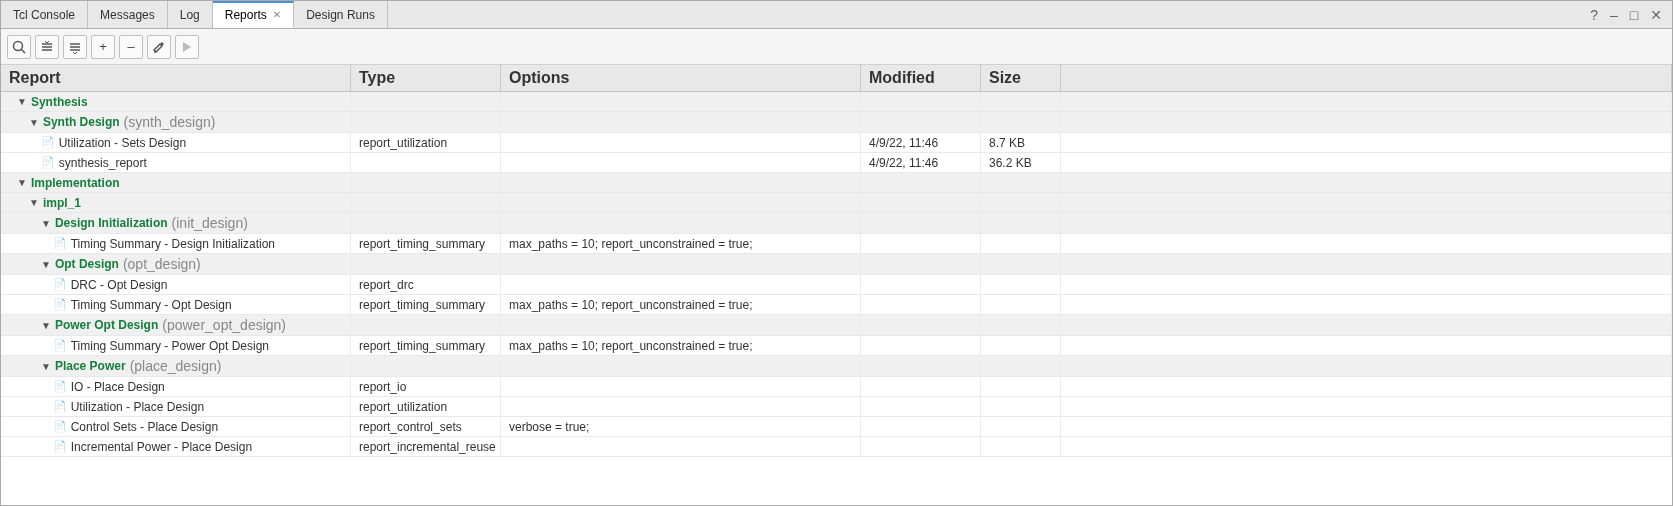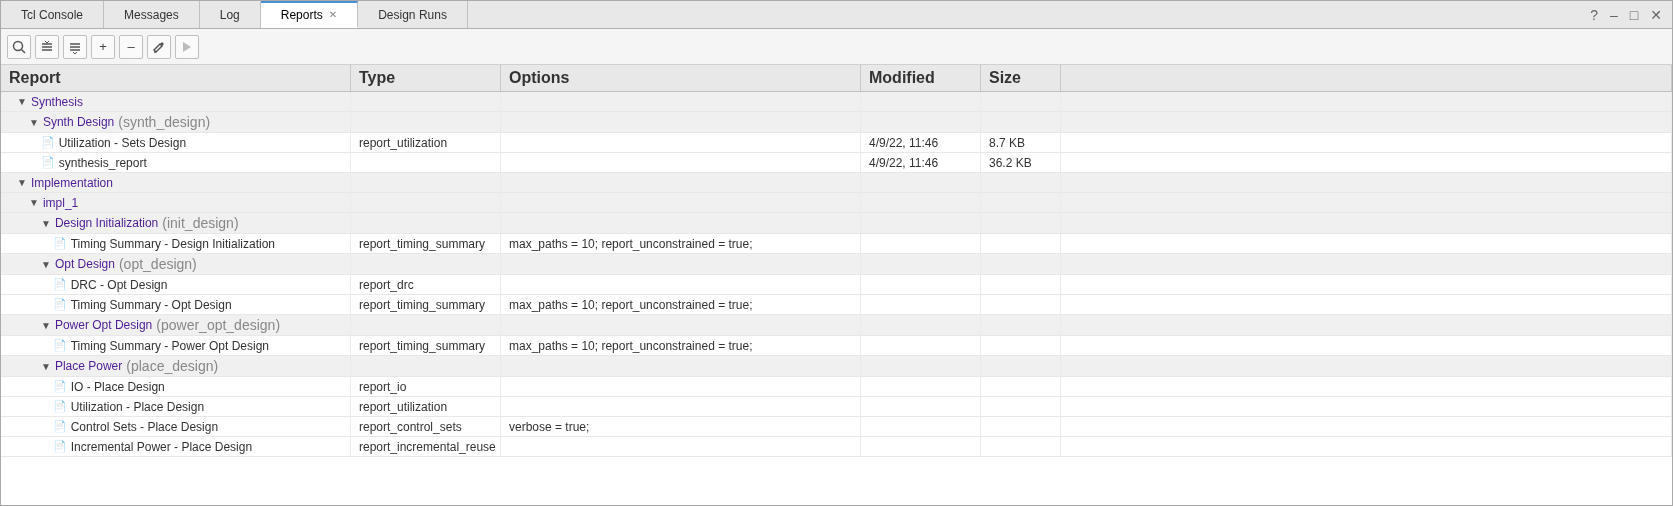--- a/index.html
+++ b/index.html
@@ -6,21 +6,21 @@
     body { font-family: Arial, sans-serif; font-size: 12px; background: #f0f0f0; overflow: hidden; }
 
     .window { width: 1673px; height: 506px; display: flex; flex-direction: column; background: #f5f5f5; border: 1px solid #aaa; }
 
     
     .tab-bar {
       display: flex; align-items: stretch; background: #e8e8e8;
       border-bottom: 1px solid #b0b0b0; height: 28px; user-select: none;
     }
     .tab {
-      display: flex; align-items: center; padding: 0 20px; cursor: pointer;
+      display: flex; align-items: center; padding: 0 12px; cursor: pointer;
       border-right: 1px solid #c0c0c0; font-size: 12px; color: #333;
       white-space: nowrap; height: 100%;
     }
     .tab.active {
       background: #fff; border-bottom: 2px solid #fff; color: #000;
       font-weight: normal; border-top: 2px solid #4a90d9; justify-content: flex-end;
     }
     .tab .tab-close {
       margin-left: 6px; font-size: 10px; color: #888; cursor: pointer;
     }
@@ -78,21 +78,21 @@
     .indent-1 { padding-left: 16px; }
     .indent-2 { padding-left: 28px; }
     .indent-3 { padding-left: 40px; }
     .indent-4 { padding-left: 52px; }
 
     .expand-icon { margin-right: 4px; font-size: 10px; cursor: pointer; color: #555; }
     .file-icon { margin-right: 4px; font-size: 11px; }
     .file-icon.blue { color: #1a6fbd; }
     .file-icon.gray { color: #888; }
 
-    .group-label { font-weight: normal; color: #4c1d95; }
+    .group-label { font-weight: bold; color: #15803d; }
     .sub-label { color: #888; font-size: 14px; margin-left: 4px; }
 
     
     .table-container::-webkit-scrollbar { width: 14px; }
     .table-container::-webkit-scrollbar-track { background: #f0f0f0; }
     .table-container::-webkit-scrollbar-thumb { background: #c0c0c0; border: 2px solid #f0f0f0; border-radius: 3px; }
   </style>
 </head>
 <body>
 

